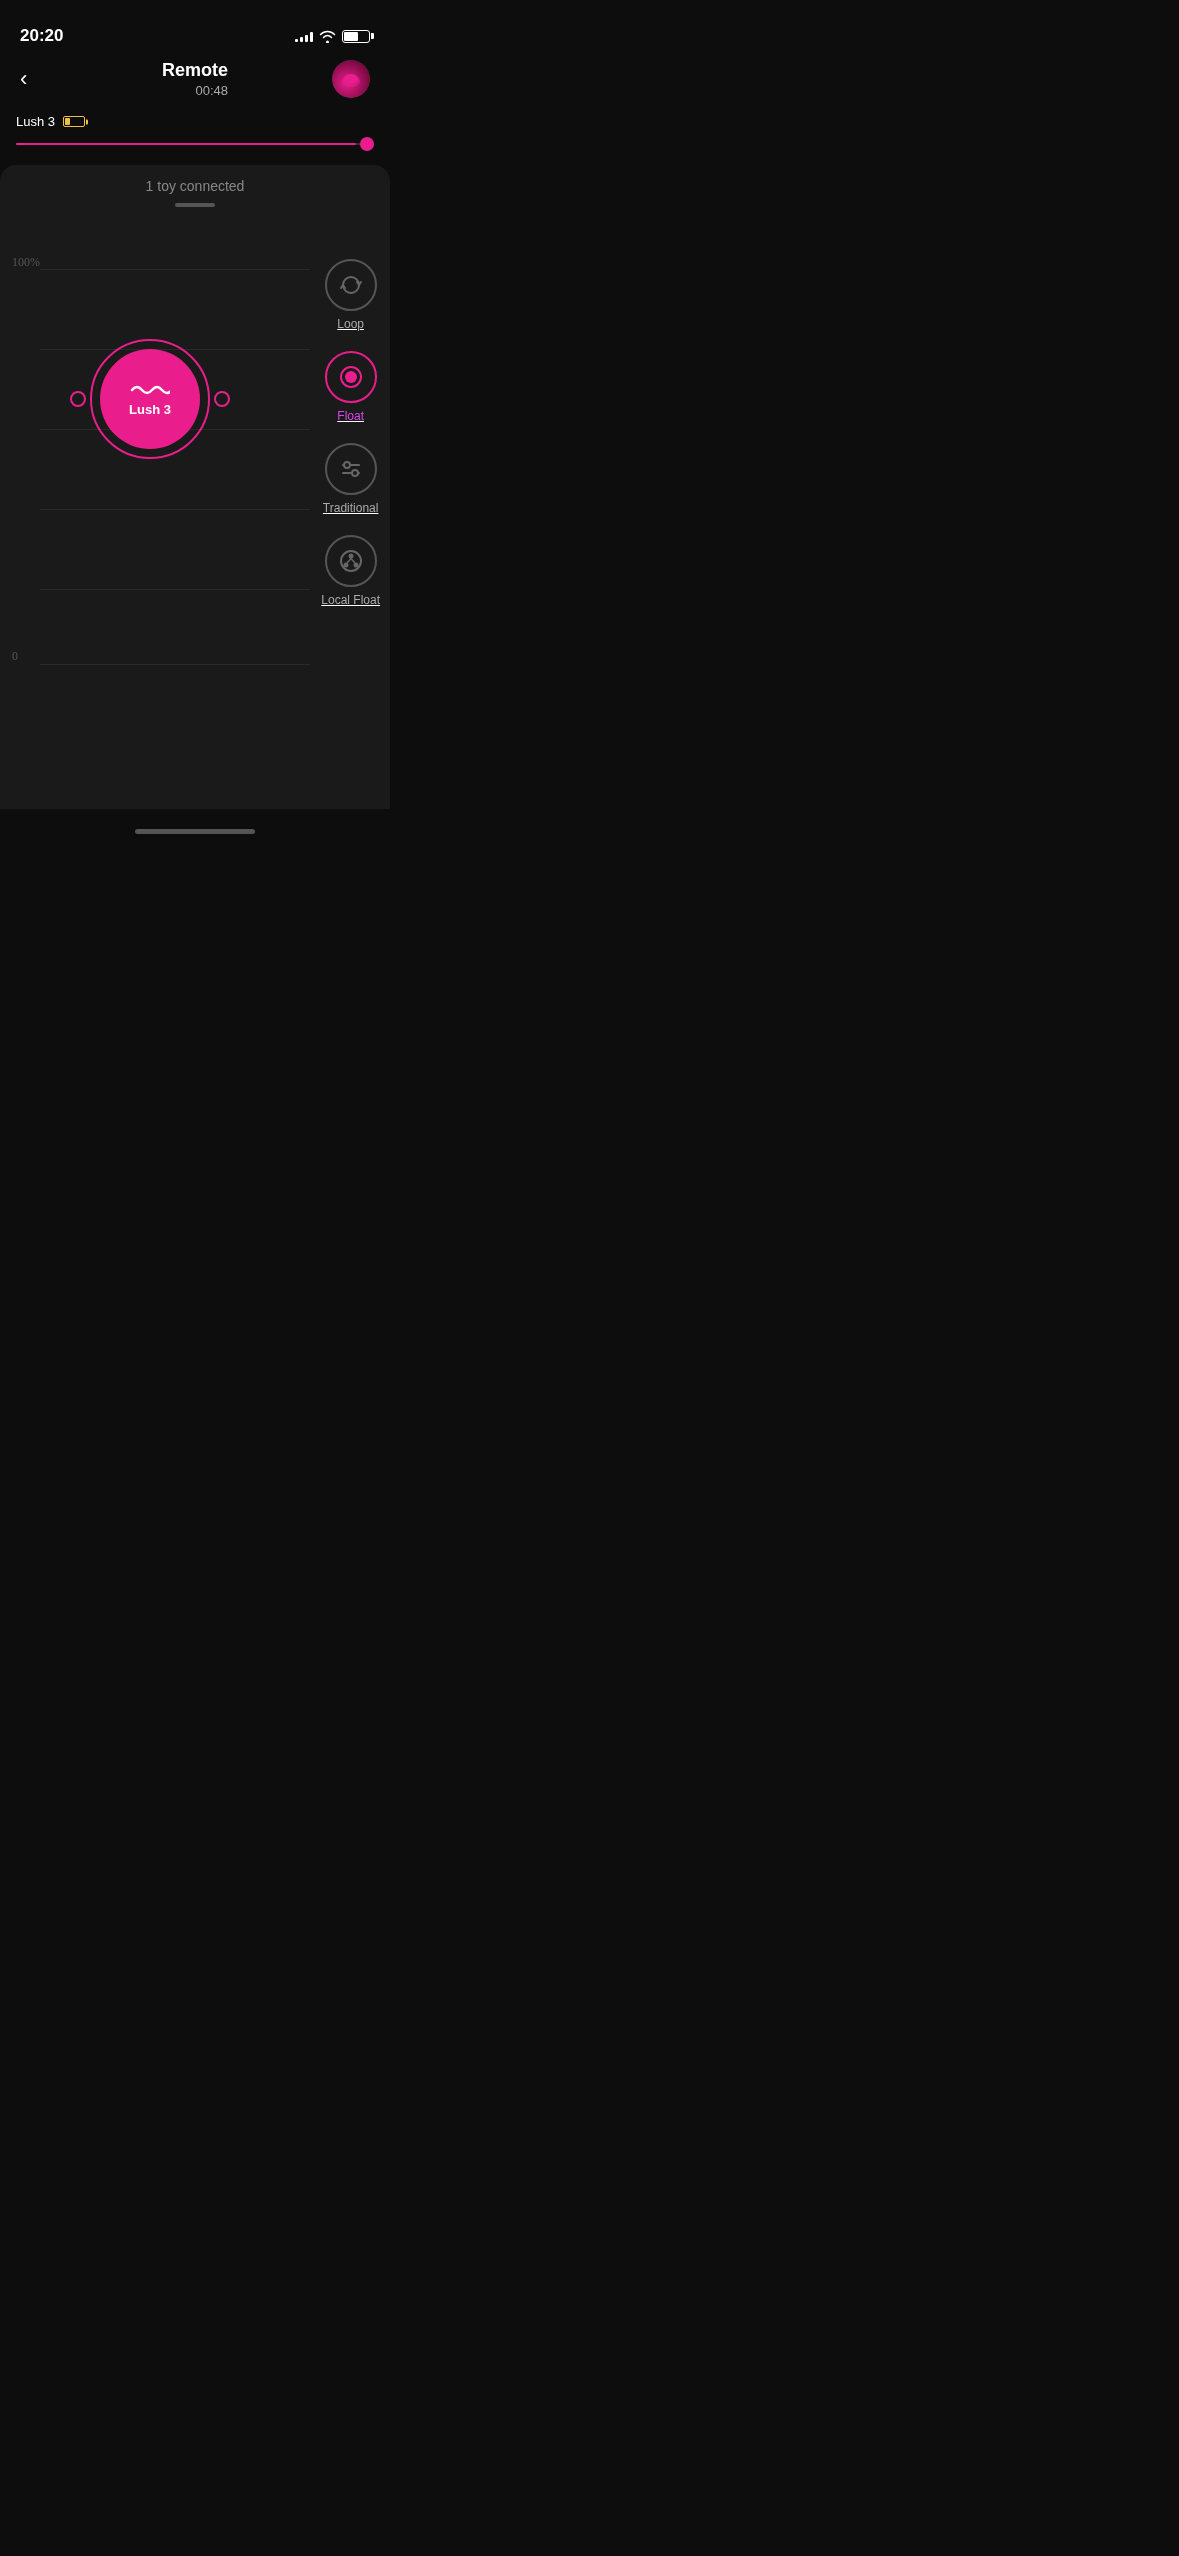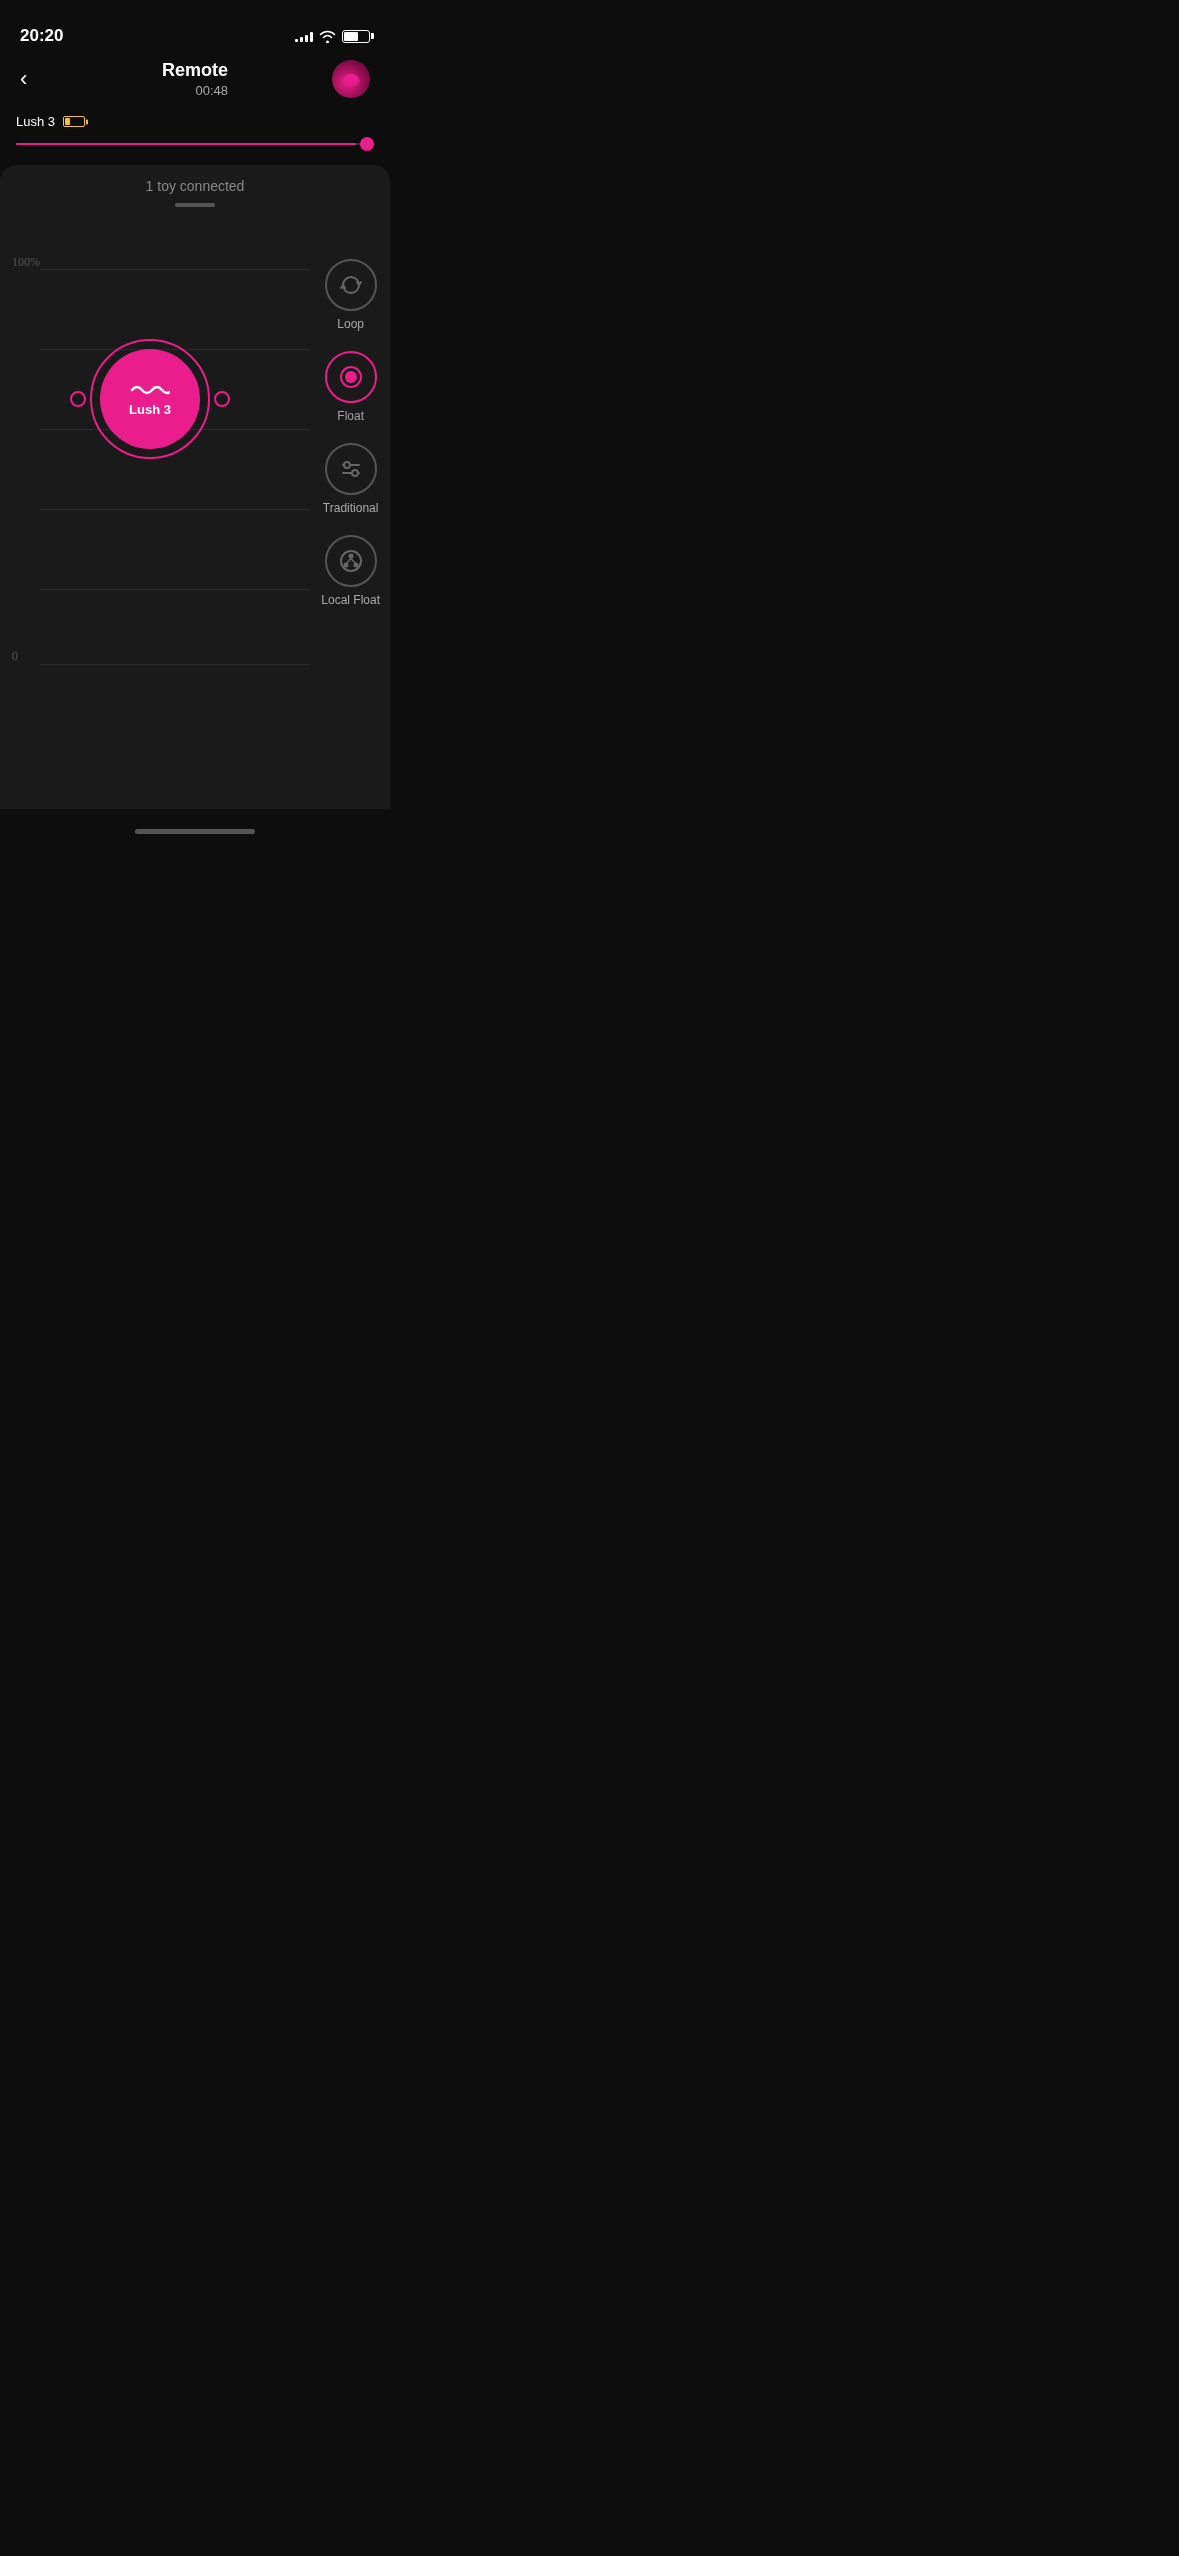--- a/index.html
+++ b/index.html
@@ -341,20 +341,21 @@
       gap: 20px;
       align-items: center;
     }
 
     .control-item {
       display: flex;
       flex-direction: column;
       align-items: center;
       gap: 6px;
       cursor: pointer;
+      text-decoration: underline;
     }
 
     .control-circle {
       width: 52px;
       height: 52px;
       border-radius: 50%;
       border: 2px solid #555;
       display: flex;
       align-items: center;
       justify-content: center;
@@ -365,21 +366,21 @@
     .control-circle.active {
       border-color: #e91e8c;
     }
 
     .control-label {
       font-size: 12px;
       color: #aaa;
     }
 
     .control-label.active {
-      color: #a3a3a3;
+      color: #d946ef;
     }
 
     
     .home-indicator {
       position: absolute;
       bottom: 10px;
       left: 50%;
       transform: translateX(-50%);
       width: 120px;
       height: 5px;

